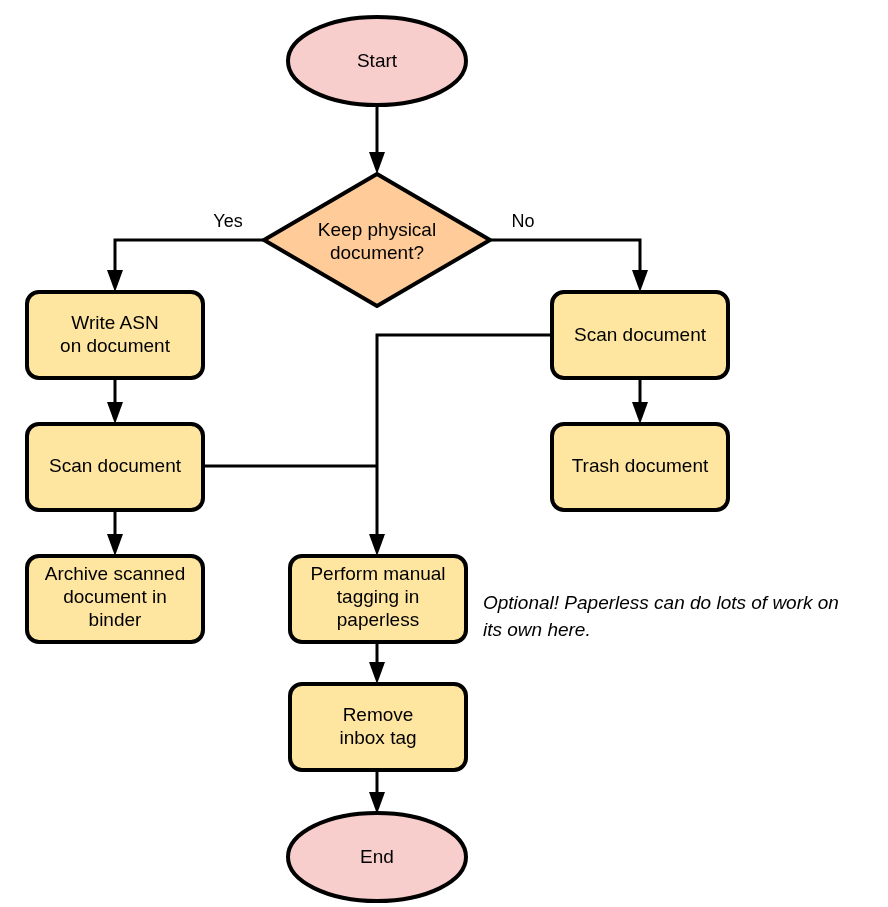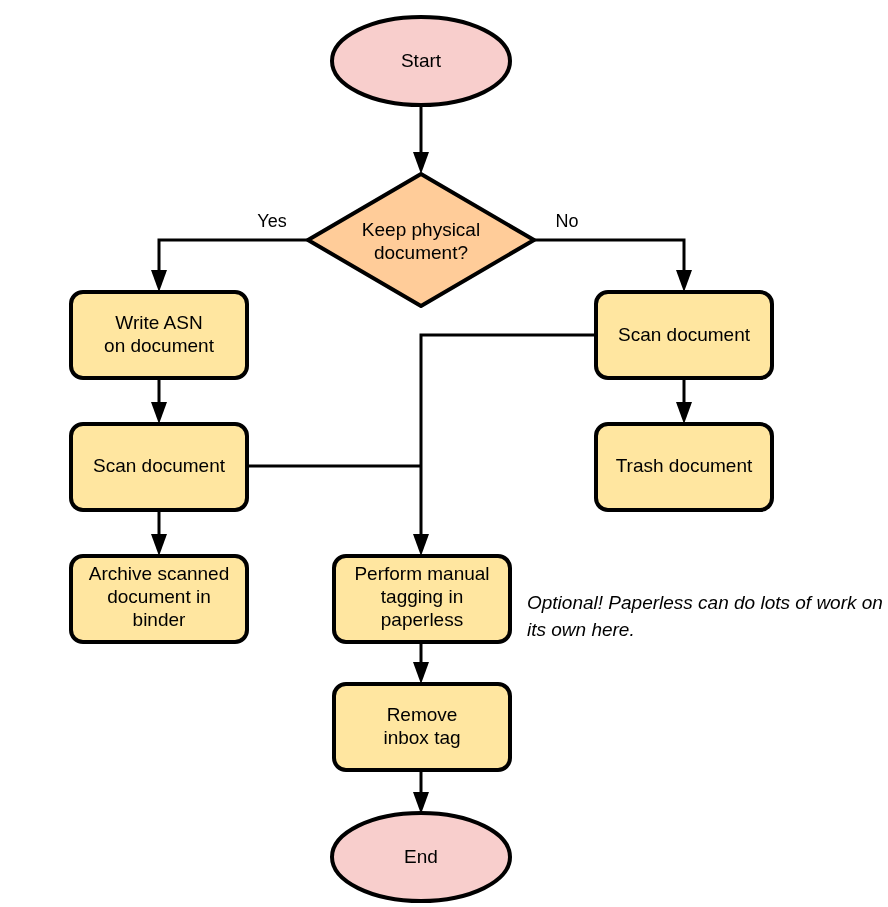--- a/index.html
+++ b/index.html
@@ -12,21 +12,20 @@
     width: 888px;
     height: 907px;
     font-family: "Liberation Sans", sans-serif;
     color: #000000;
     overflow: hidden;
   }
   #flowchart-root {
     position: relative;
     width: 773px;
     height: 907px;
-    margin-left: 44px;
   }
   #flow-svg {
     position: absolute;
     top: 0;
     left: 0;
     width: 888px;
     height: 907px;
     display: block;
   }
   .node-label {

